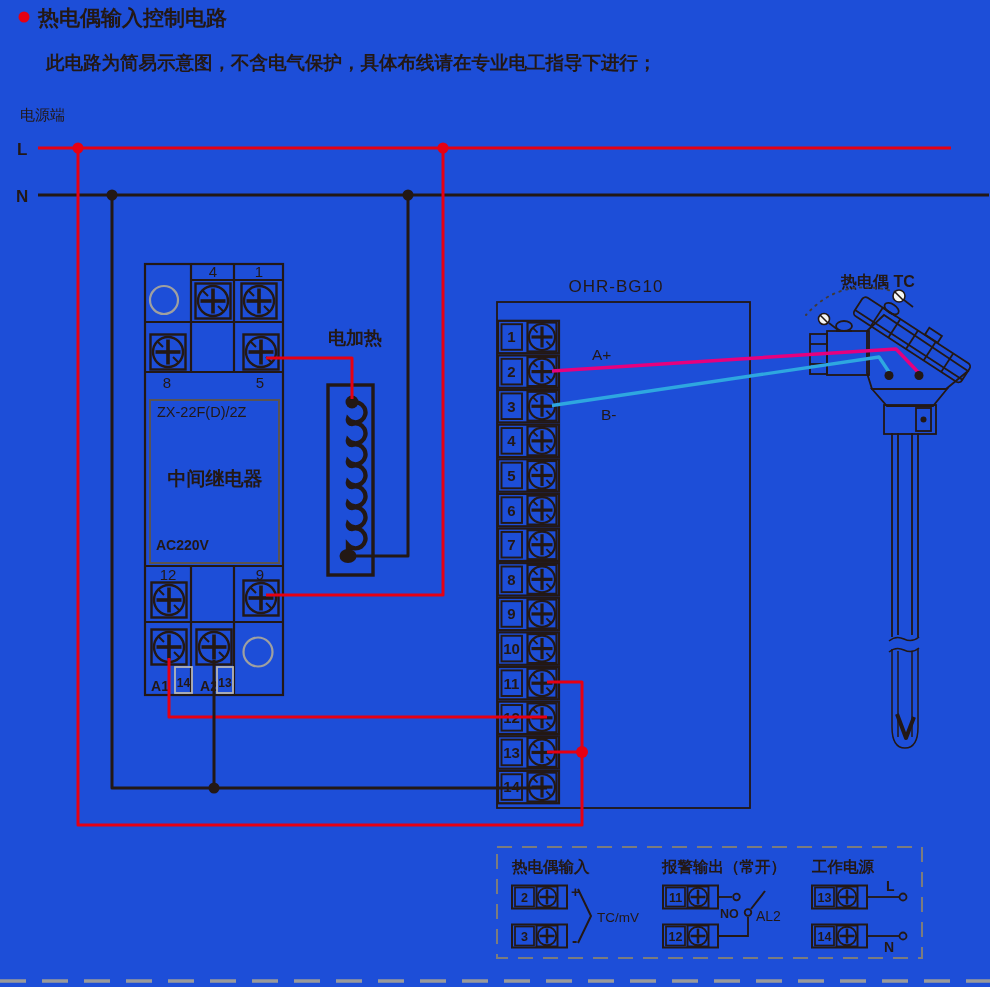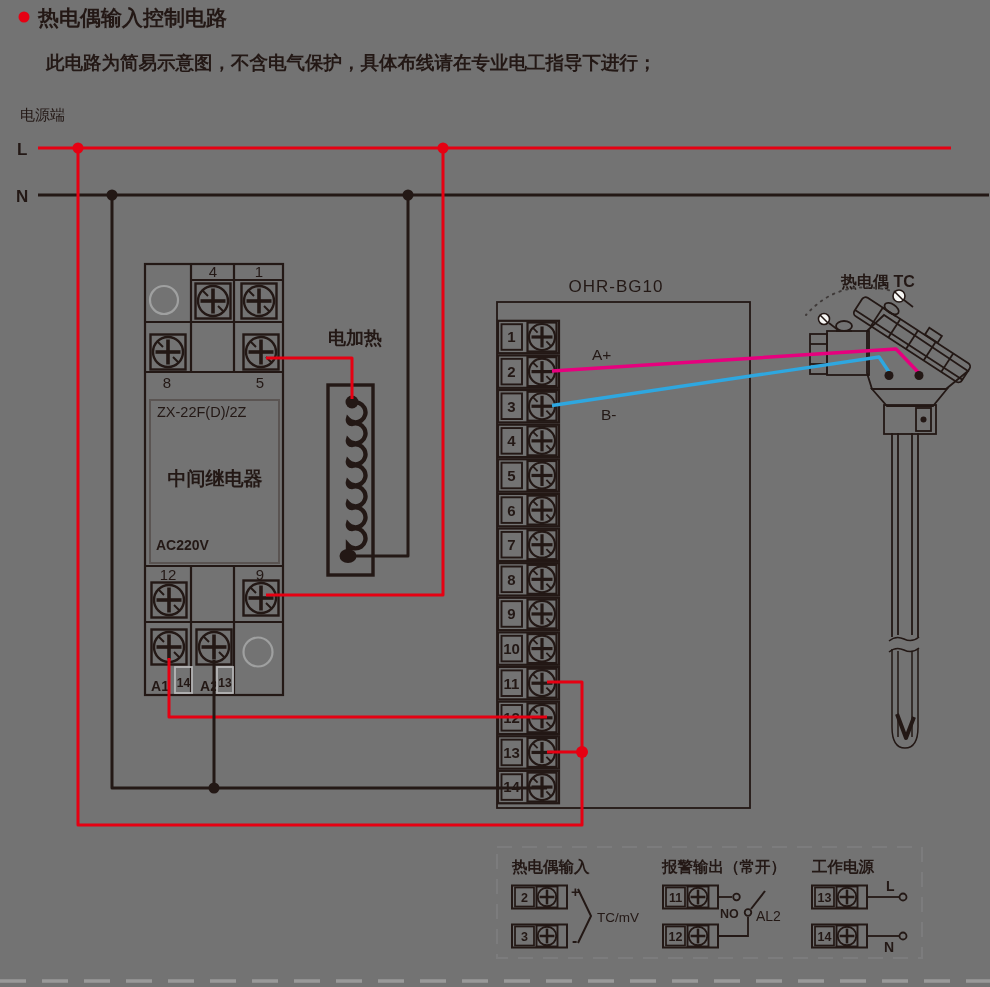--- a/index.html
+++ b/index.html
@@ -1,16 +1,16 @@
 <!DOCTYPE html>
 <html><head>
 <meta charset="utf-8">
 <style>
   html,body{margin:0;padding:0;background:#f6f6f4;}
-  .page{position:relative;width:990px;height:987px;background:#737373;overflow:hidden;text-decoration:underline;}
+  .page{position:relative;width:990px;height:987px;background:#1d4ed8;overflow:hidden;text-decoration:underline;}
   svg{display:block;}
   text{font-family:"Liberation Sans","DejaVu Sans",sans-serif;fill:#231815;}
   .bold{font-weight:bold;}
   .ln{fill:none;stroke:#231815;stroke-width:2.2;}
   .lnthin{fill:none;stroke:#231815;stroke-width:1.8;}
   .gray{fill:none;stroke:#9fa0a0;stroke-width:2.2;}
   .wr{fill:none;stroke:#e60012;stroke-width:3;stroke-linejoin:round;}
   .wk{fill:none;stroke:#231815;stroke-width:3;stroke-linejoin:round;}
   .wm{fill:none;stroke:#e6007e;stroke-width:3.4;stroke-linejoin:round;}
   .wb{fill:none;stroke:#2ea7e0;stroke-width:3.4;stroke-linejoin:round;}

